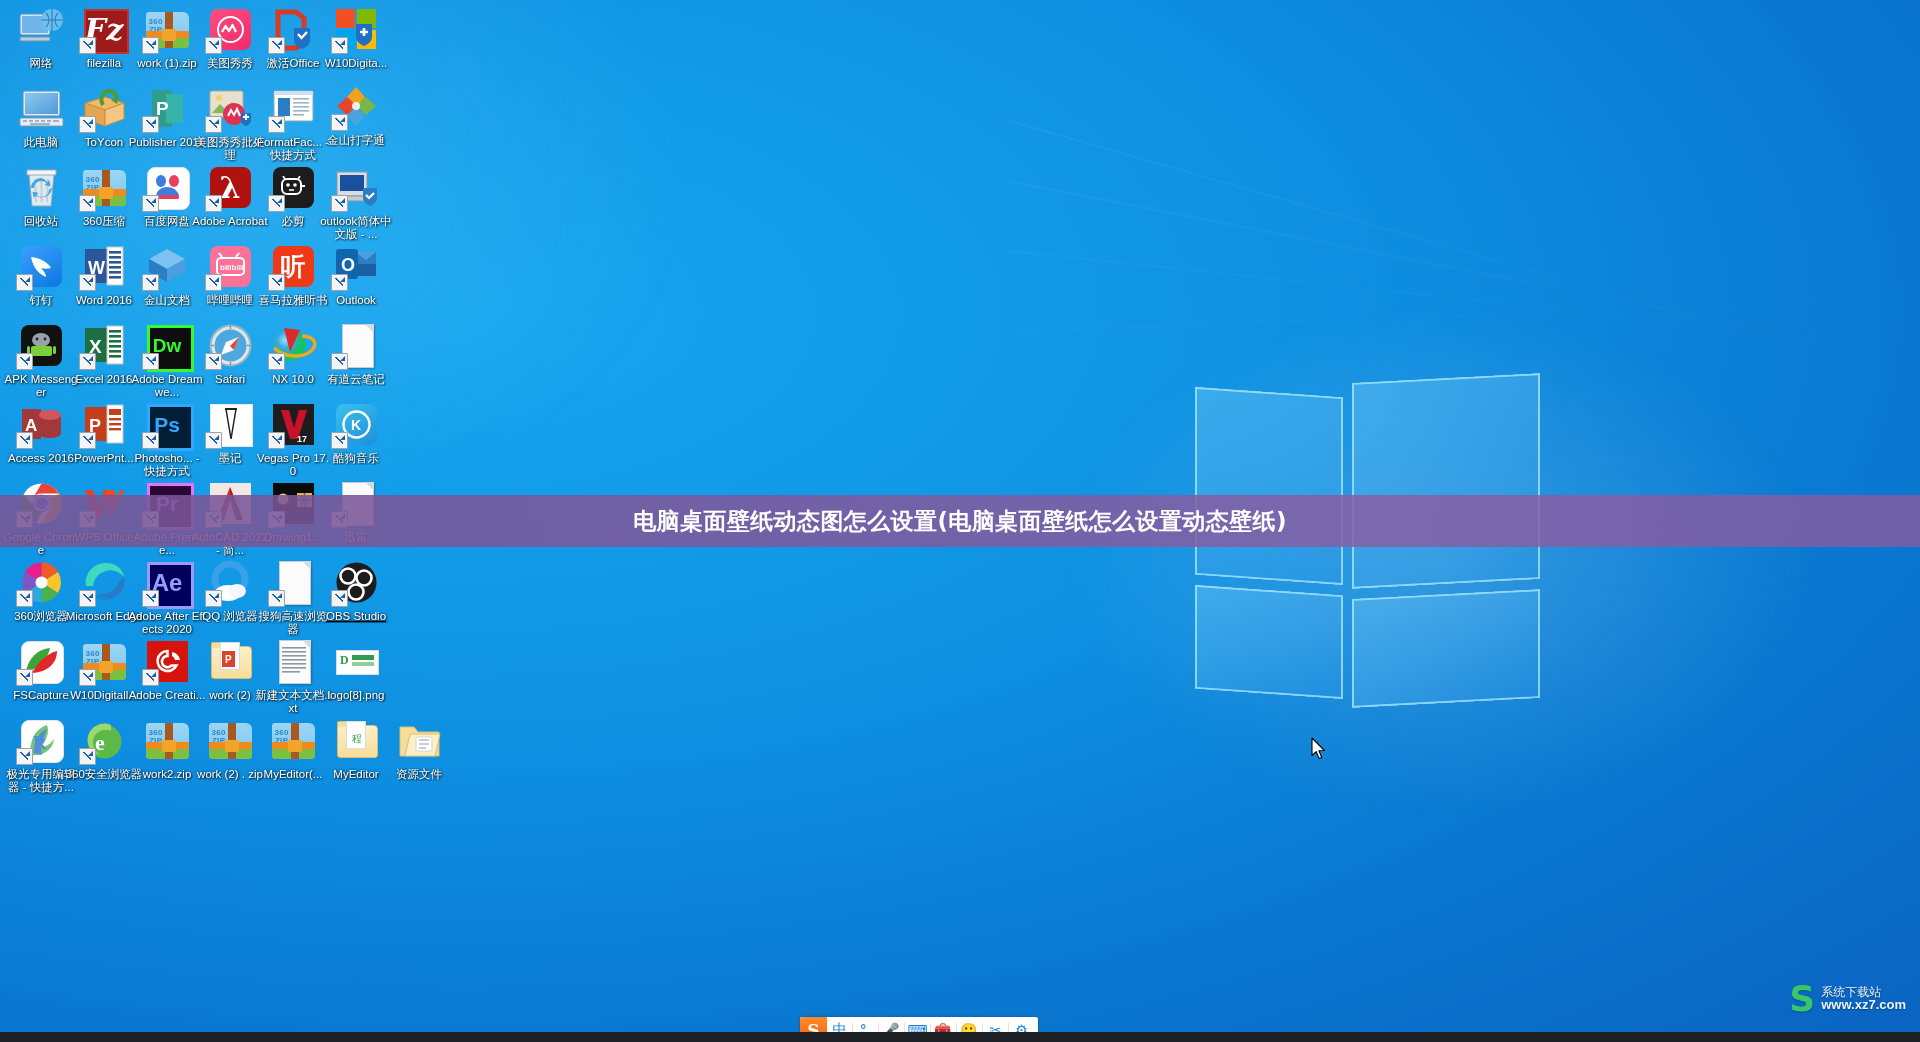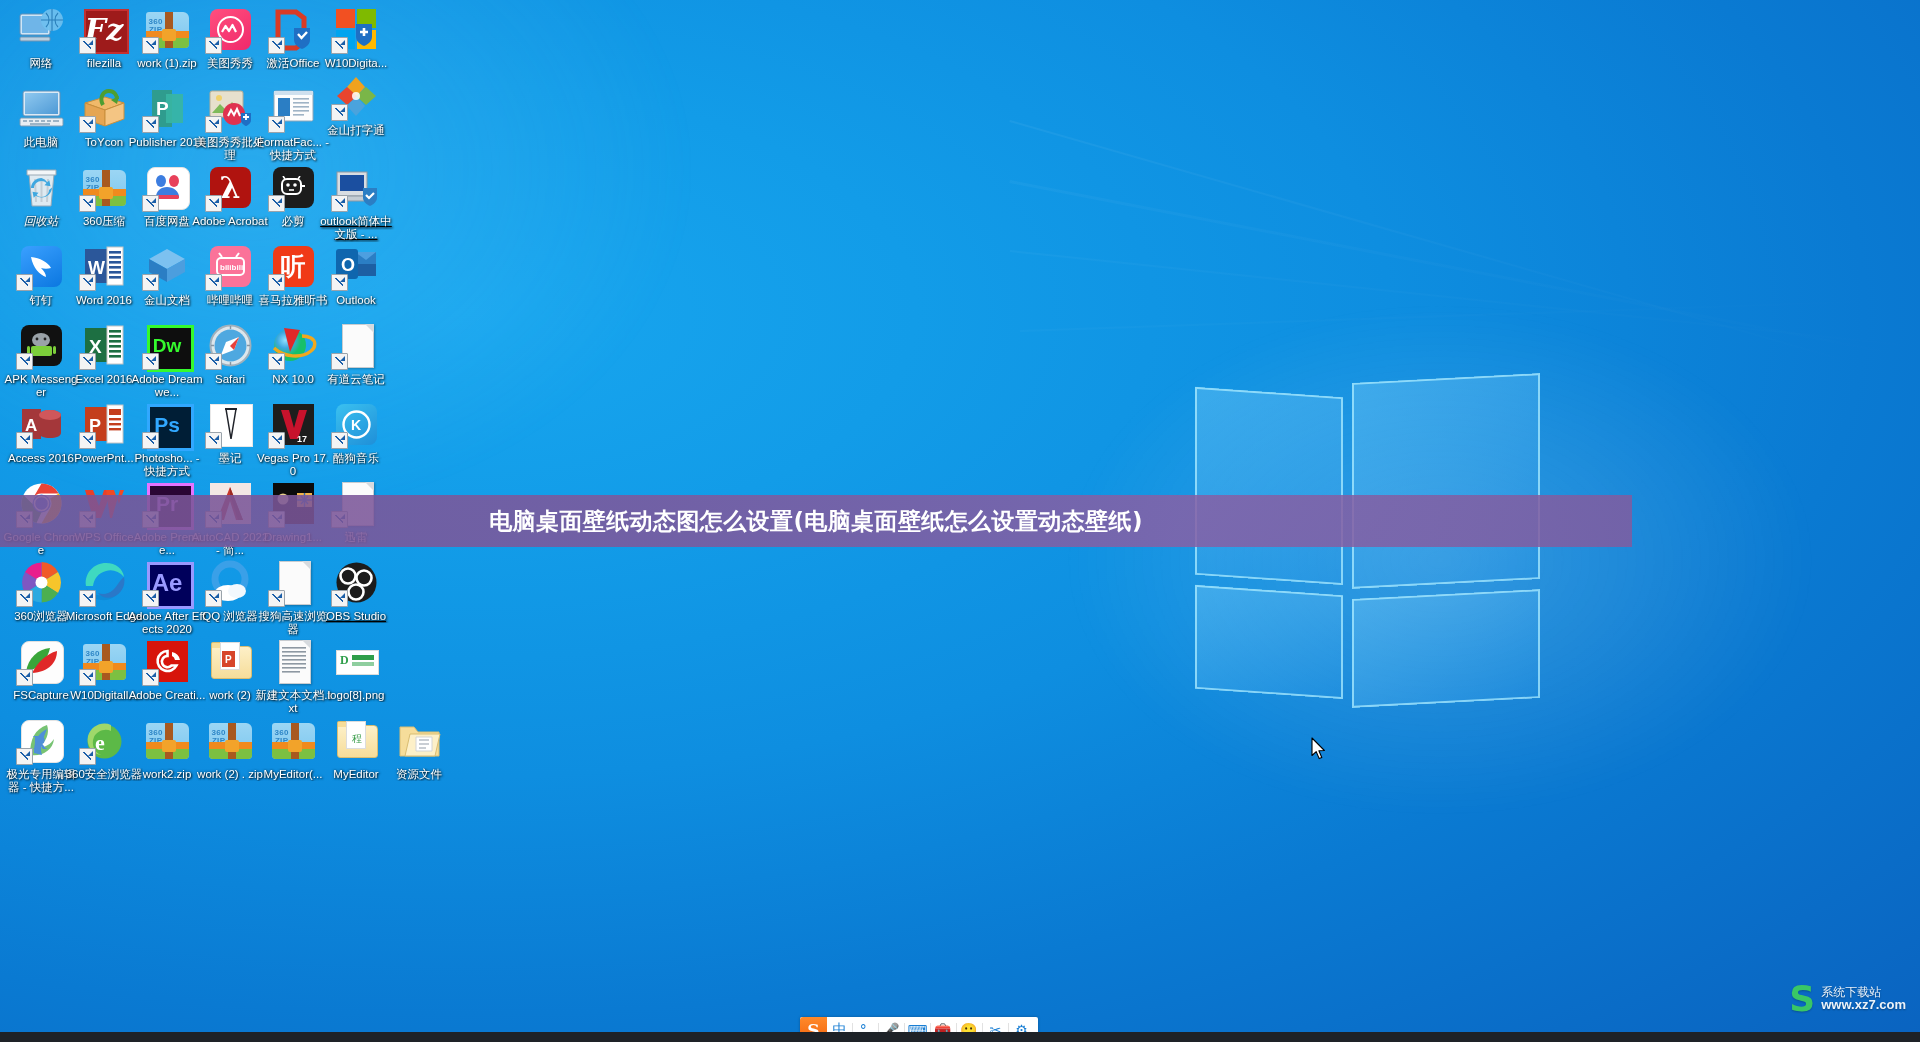--- a/index.html
+++ b/index.html
@@ -127,21 +127,21 @@
   .zip360 .txt { position:absolute; left:3px; top:6px; font-size:8px; color:#2e86c6; font-weight:bold; line-height:8px; letter-spacing:0.3px;}
   
   .folder { position:absolute; left:4px; top:8px; width:39px; height:31px; background:linear-gradient(#fdf0c8,#f6dd9a); border:1px solid #d9bd72; border-radius:2px 4px 3px 3px;}
   .folder::before { content:""; position:absolute; left:-1px; top:-5px; width:17px; height:5px; background:#f6dd9a; border:1px solid #d9bd72; border-bottom:none; border-radius:2px 2px 0 0;}
   .folder-pg { position:absolute; left:13px; top:4px; width:18px; height:26px; background:#fff; border:1px solid #dcdcdc;}
 
   
   #banner {
     position: absolute;
     left: 0; top: 495px;
-    width: 1632px; height: 52px;
+    width: 1920px; height: 52px;
     background: linear-gradient(90deg, rgba(120,85,150,0.88) 0%, rgba(126,88,156,0.88) 40%, rgba(134,96,166,0.86) 72%, rgba(128,92,160,0.86) 100%);
     display: flex;
     align-items: center;
     justify-content: center;
     pointer-events: none;
   }
   #banner-text {
     color: #ffffff;
     font-size: 23px;
     font-weight: bold;
@@ -349,31 +349,31 @@
             <g fill="#9fb4c6">
               <rect x="23" y="13" width="16" height="1.6"></rect>
               <rect x="23" y="17" width="16" height="1.6"></rect>
               <rect x="23" y="21" width="16" height="1.6"></rect>
               <rect x="23" y="25" width="16" height="1.6"></rect>
               <rect x="23" y="29" width="11" height="1.6"></rect>
             </g>
           </svg><div class="shortcut-badge"></div></div>
         <div class="icon-label">FormatFac... - 快捷方式</div>
       </div>
-      <div class="icon-cell" style="left: 317px; top: 73px;">
+      <div class="icon-cell" style="left: 317px; top: 83px;">
         <div class="icon-art"><svg viewBox="0 0 47 47" width="47" height="47">
             <path d="M23 4l9 10-9 10-9-10z" fill="#f0a21e"></path>
             <path d="M43 23l-10 9-10-9 10-9z" fill="#7ab648"></path>
             <path d="M23 43l-9-10 9-10 9 10z" fill="#4aa3dd"></path>
             <path d="M4 23l10-9 10 9-10 9z" fill="#e8452e"></path>
             <circle cx="23" cy="23" r="4" fill="#fff" opacity=".85"></circle>
           </svg><div class="shortcut-badge"></div></div>
         <div class="icon-label">金山打字通</div>
       </div>
-      <div class="icon-cell" style="left: 2px; top: 164px; font-style: italic;">
+      <div class="icon-cell" style="left: 2px; top: 164px;">
         <div class="icon-art"><svg viewBox="0 0 47 47" width="47" height="47">
             <path d="M11 10h25l-3 32H14z" fill="#e9eef2" stroke="#9aaab6" opacity=".95"></path>
             <path d="M9 6h29v5H9z" fill="#f2f6f8" stroke="#9aaab6"></path>
             <path d="M17 15l1 23M23.5 15v23M30 15l-1 23" stroke="#c3ced6" stroke-width="2"></path>
             <path d="M16 24c0-4 3.5-7 7.5-7 2 0 3.8.8 5 2l-2 2.2 6 1-1.2-6-2 2A10.5 10.5 0 0 0 23.5 14C17.8 14 13 18.6 13 24z" fill="#3fa8e0"></path>
             <path d="M31 26c0 4-3.5 7-7.5 7-2 0-3.8-.8-5-2l2-2.2-6-1 1.2 6 2-2a10.5 10.5 0 0 0 5.8 1.8c5.7 0 10.5-4.6 10.5-10z" fill="#3fa8e0"></path>
           </svg></div>
         <div class="icon-label">回收站</div>
       </div>
       <div class="icon-cell" style="left: 65px; top: 164px;">
@@ -418,21 +418,21 @@
             <circle cx="8" cy="9" r="1.8" fill="#fff"></circle>
             <circle cx="15" cy="9" r="1.8" fill="#fff"></circle>
             <path d="M9 14h5" stroke="#fff" stroke-width="1.6"></path>
             <path d="M21 10h4" stroke="#fff" stroke-width="2"></path>
             <path d="M5 3l-2-3M18 3l2-3" stroke="#fff" stroke-width="1.6"></path>
           </svg>
           <div class="shortcut-badge"></div>
         </div>
         <div class="icon-label">必剪</div>
       </div>
-      <div class="icon-cell" style="left: 317px; top: 164px; text-decoration: underline;">
+      <div class="icon-cell" style="left: 317px; top: 164px;">
         <div class="icon-art"><svg viewBox="0 0 47 47" width="47" height="47">
             <rect x="4" y="8" width="30" height="24" fill="#d8dde2" stroke="#8c98a3"></rect>
             <rect x="7" y="11" width="24" height="16" fill="#1b4fa0"></rect>
             <rect x="2" y="32" width="34" height="5" fill="#c3ccd4" stroke="#8c98a3"></rect>
             <path d="M30 24h14v10c0 5-7 8-7 8s-7-3-7-8z" fill="#2b7ec4"></path>
             <path d="M33 31l3 3 5-5" stroke="#fff" stroke-width="2.2" fill="none"></path>
           </svg><div class="shortcut-badge"></div></div>
         <div class="icon-label">outlook简体中文版 - ...</div>
       </div>
       <div class="icon-cell" style="left: 2px; top: 243px;">

